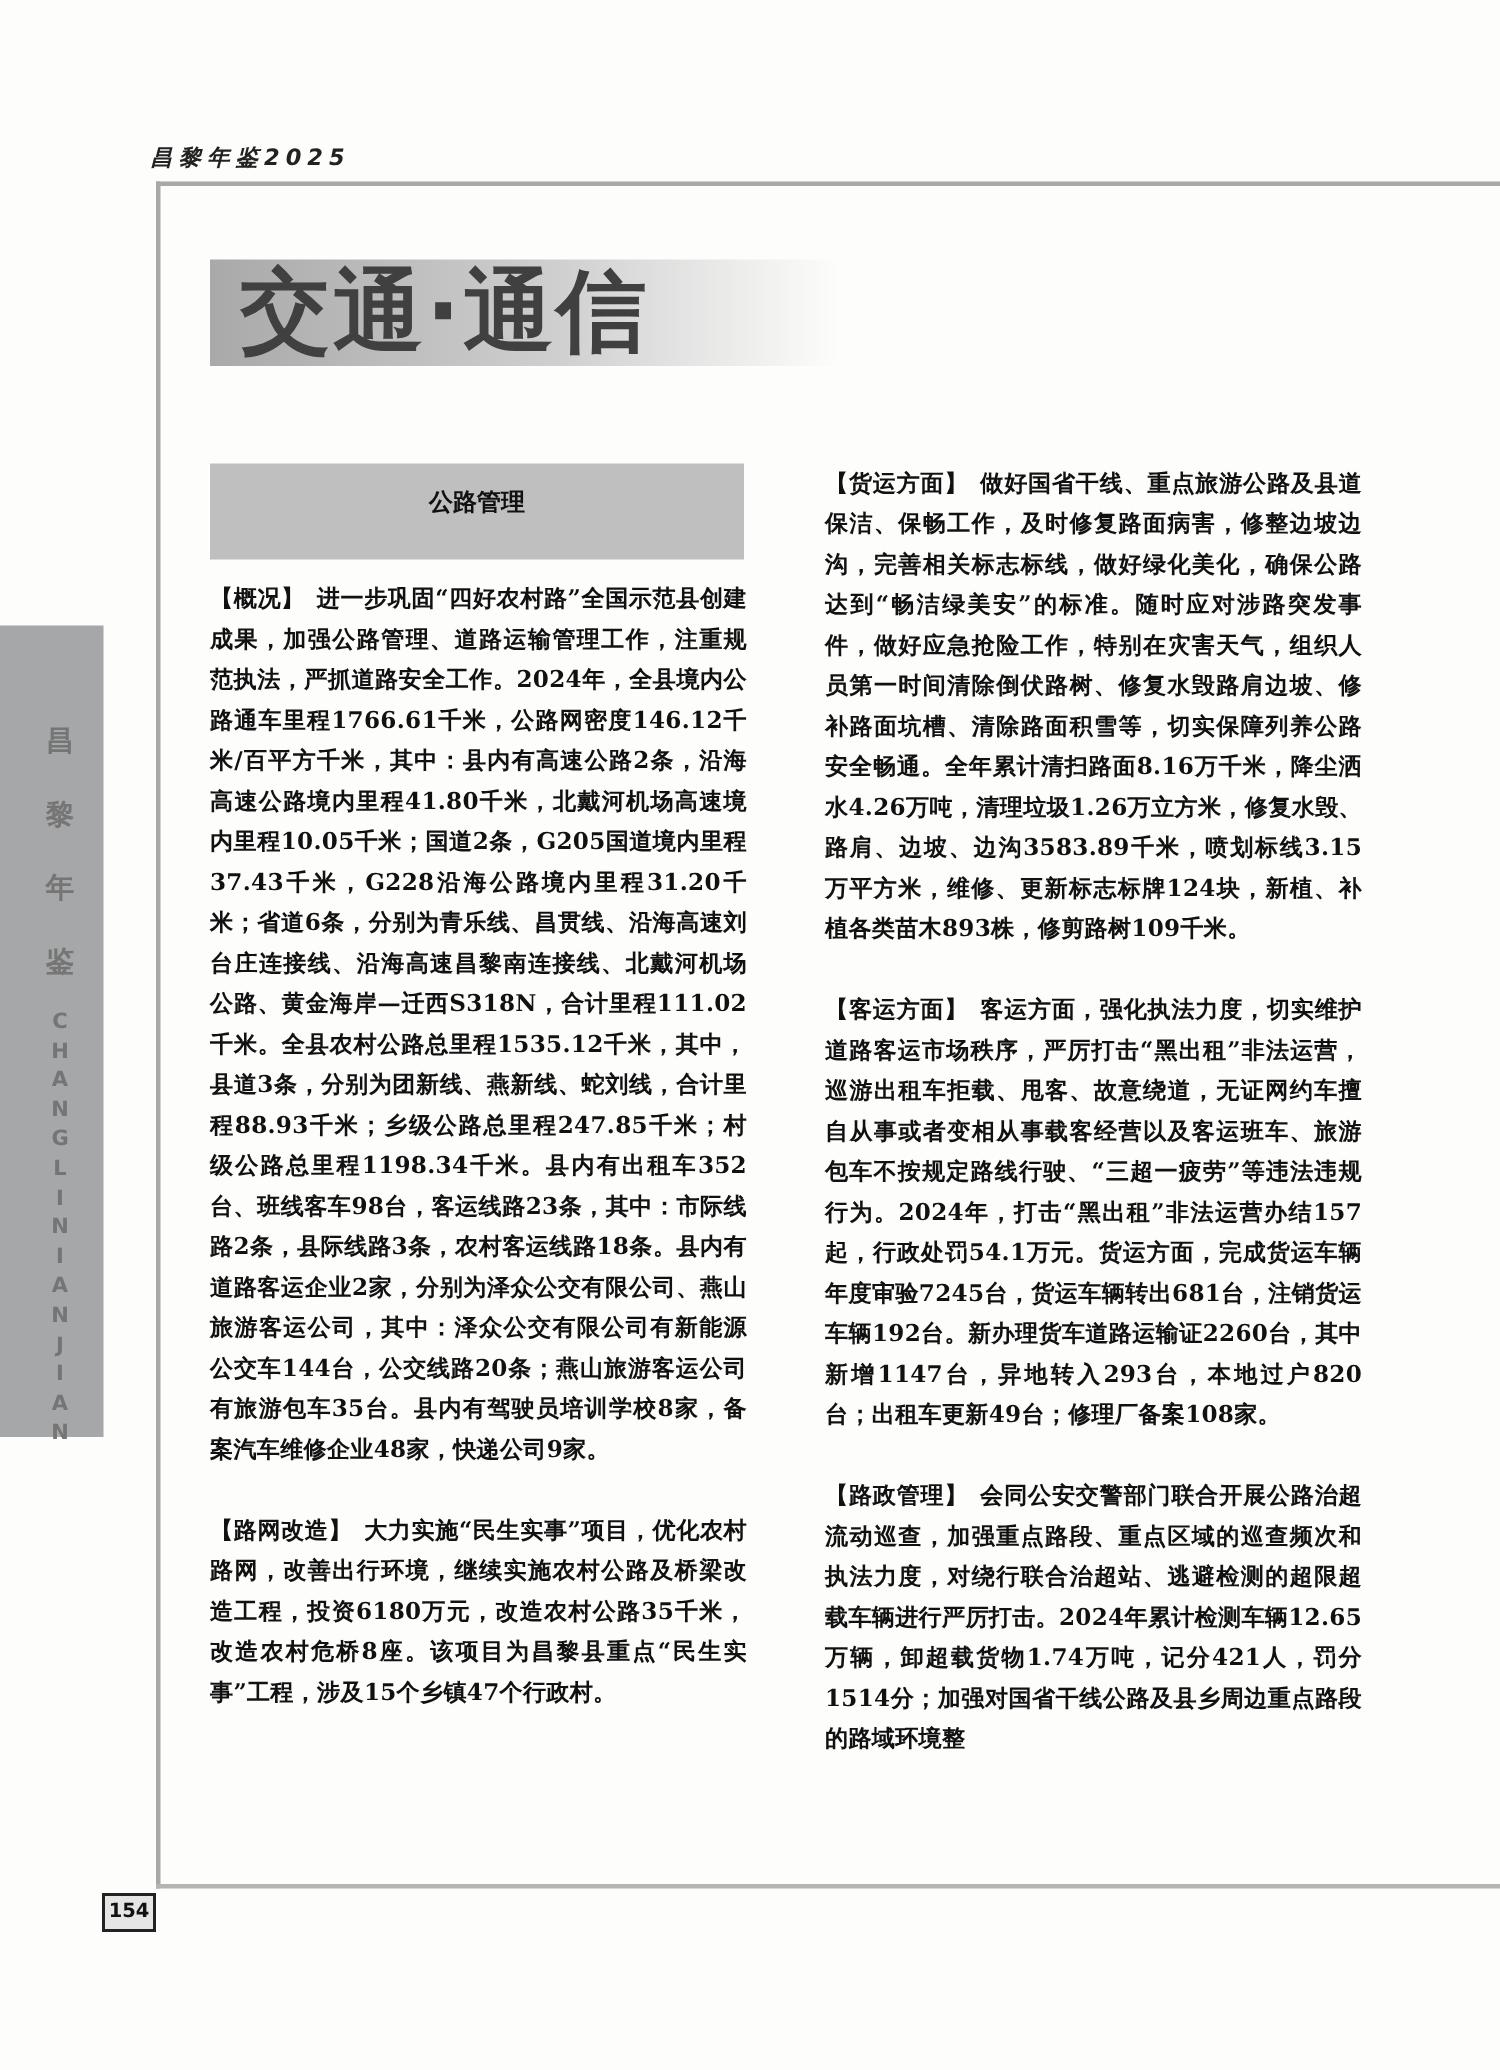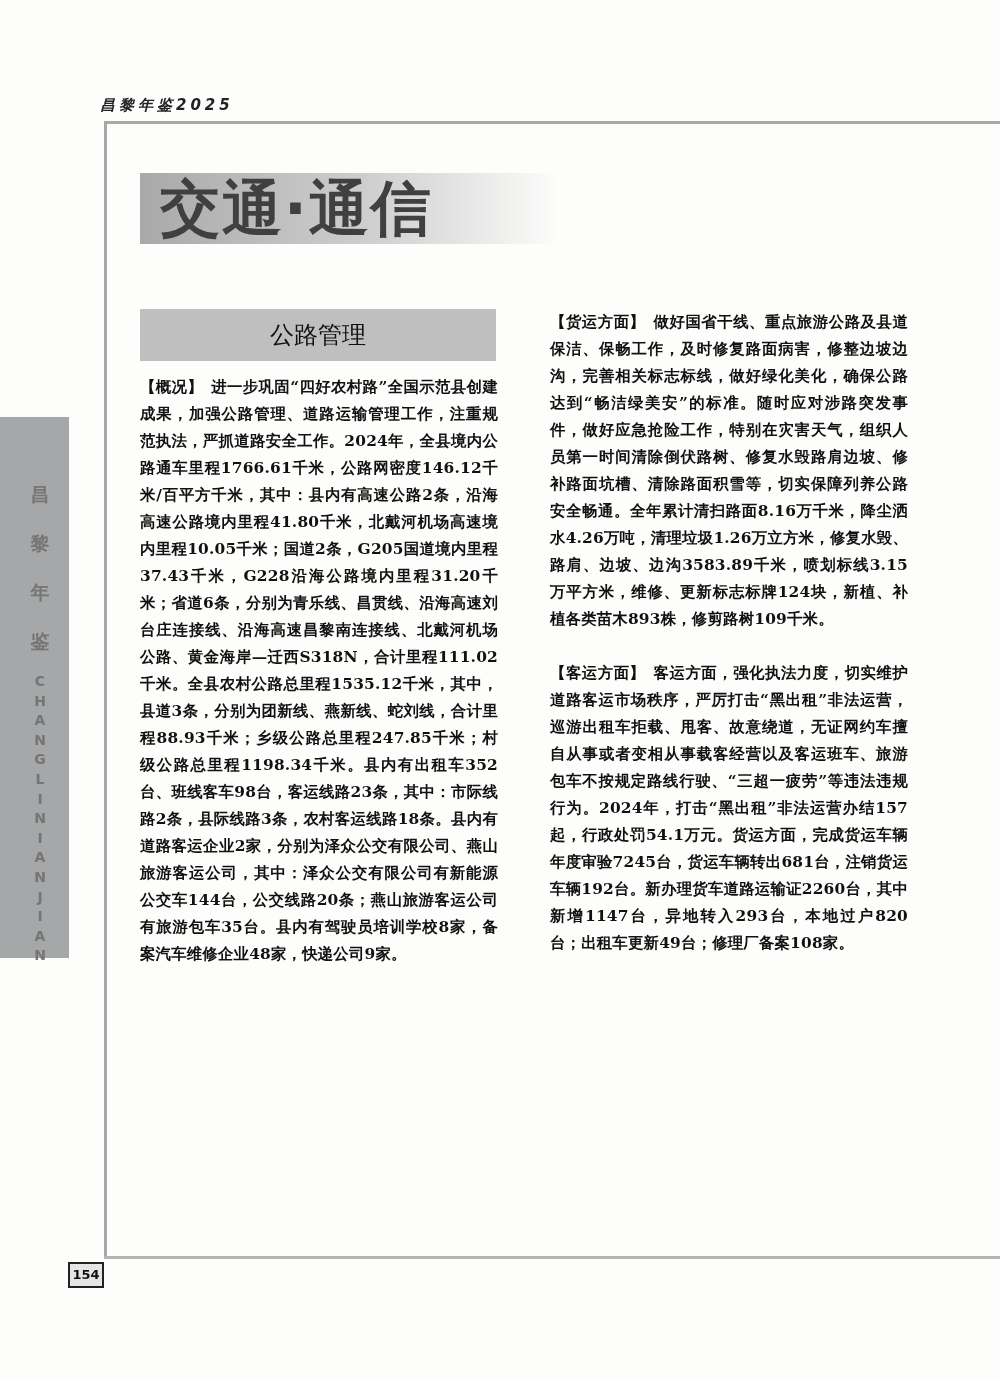--- a/index.html
+++ b/index.html
@@ -36,22 +36,22 @@
     position:absolute; left:0; top:672px; width:80px; text-align:center;
     font-size:14px; font-weight:bold; color:#757575; line-height:19.6px;
     font-family:"DejaVu Sans", sans-serif;
   }
 
   .col { position:absolute; width:358px; }
   .col-left { left:140px; top:309px; }
   .col-right { left:550px; top:309px; }
 
   .section-banner {
-    width:356px; height:52px; background:#bfbfbf; text-align:center;
-    font-size:24px; font-weight:normal; line-height:52px; color:#111; margin-bottom:13px;
+    width:356px; height:64px; background:#bfbfbf; text-align:center;
+    font-size:16px; font-weight:bold; line-height:52px; color:#111; margin-bottom:13px;
   }
   .para {
     font-size:15.4px; font-weight:bold; line-height:27px;
     text-align:justify; margin:0; letter-spacing:0.2px;
     font-family:"DejaVu Serif", "Liberation Serif", serif;
   }
   .para-gap { height:27px; }
   .para .tag { font-weight:bold; margin-right:8px; }
 
   .page-number {
@@ -95,26 +95,32 @@
   <div>A</div>
   <div>N</div>
 </div>
 
 <div class="col col-left">
   <div class="section-banner">公路管理</div>
   <p class="para">
     <span class="tag">【概况】</span><span>进一步巩固“四好农村路”全国示范县创建成果，加强公路管理、道路运输管理工作，注重规范执法，严抓道路安全工作。2024年，全县境内公路通车里程1766.61千米，公路网密度146.12千米/百平方千米，其中：县内有高速公路2条，沿海高速公路境内里程41.80千米，北戴河机场高速境内里程10.05千米；国道2条，G205国道境内里程37.43千米，G228沿海公路境内里程31.20千米；省道6条，分别为青乐线、昌贯线、沿海高速刘台庄连接线、沿海高速昌黎南连接线、北戴河机场公路、黄金海岸—迁西S318N，合计里程111.02千米。全县农村公路总里程1535.12千米，其中，县道3条，分别为团新线、燕新线、蛇刘线，合计里程88.93千米；乡级公路总里程247.85千米；村级公路总里程1198.34千米。县内有出租车352台、班线客车98台，客运线路23条，其中：市际线路2条，县际线路3条，农村客运线路18条。县内有道路客运企业2家，分别为泽众公交有限公司、燕山旅游客运公司，其中：泽众公交有限公司有新能源公交车144台，公交线路20条；燕山旅游客运公司有旅游包车35台。县内有驾驶员培训学校8家，备案汽车维修企业48家，快递公司9家。</span>
   </p>
   <div class="para-gap"></div>
+  <p class="para">
+    <span class="tag">【路网改造】</span><span>大力实施“民生实事”项目，优化农村路网，改善出行环境，继续实施农村公路及桥梁改造工程，投资6180万元，改造农村公路35千米，改造农村危桥8座。该项目为昌黎县重点“民生实事”工程，涉及15个乡镇47个行政村。</span>
+  </p>
 </div>
 
 <div class="col col-right">
   <p class="para">
     <span class="tag">【货运方面】</span><span>做好国省干线、重点旅游公路及县道保洁、保畅工作，及时修复路面病害，修整边坡边沟，完善相关标志标线，做好绿化美化，确保公路达到“畅洁绿美安”的标准。随时应对涉路突发事件，做好应急抢险工作，特别在灾害天气，组织人员第一时间清除倒伏路树、修复水毁路肩边坡、修补路面坑槽、清除路面积雪等，切实保障列养公路安全畅通。全年累计清扫路面8.16万千米，降尘洒水4.26万吨，清理垃圾1.26万立方米，修复水毁、路肩、边坡、边沟3583.89千米，喷划标线3.15万平方米，维修、更新标志标牌124块，新植、补植各类苗木893株，修剪路树109千米。</span>
   </p>
   <div class="para-gap"></div>
   <p class="para">
     <span class="tag">【客运方面】</span><span>客运方面，强化执法力度，切实维护道路客运市场秩序，严厉打击“黑出租”非法运营，巡游出租车拒载、甩客、故意绕道，无证网约车擅自从事或者变相从事载客经营以及客运班车、旅游包车不按规定路线行驶、“三超一疲劳”等违法违规行为。2024年，打击“黑出租”非法运营办结157起，行政处罚54.1万元。货运方面，完成货运车辆年度审验7245台，货运车辆转出681台，注销货运车辆192台。新办理货车道路运输证2260台，其中新增1147台，异地转入293台，本地过户820台；出租车更新49台；修理厂备案108家。</span>
   </p>
   <div class="para-gap"></div>
+  <p class="para">
+    <span class="tag">【路政管理】</span><span>会同公安交警部门联合开展公路治超流动巡查，加强重点路段、重点区域的巡查频次和执法力度，对绕行联合治超站、逃避检测的超限超载车辆进行严厉打击。2024年累计检测车辆12.65万辆，卸超载货物1.74万吨，记分421人，罚分1514分；加强对国省干线公路及县乡周边重点路段的路域环境整</span>
+  </p>
 </div>
 
 <div class="page-number">154</div>
 
 </body></html>

